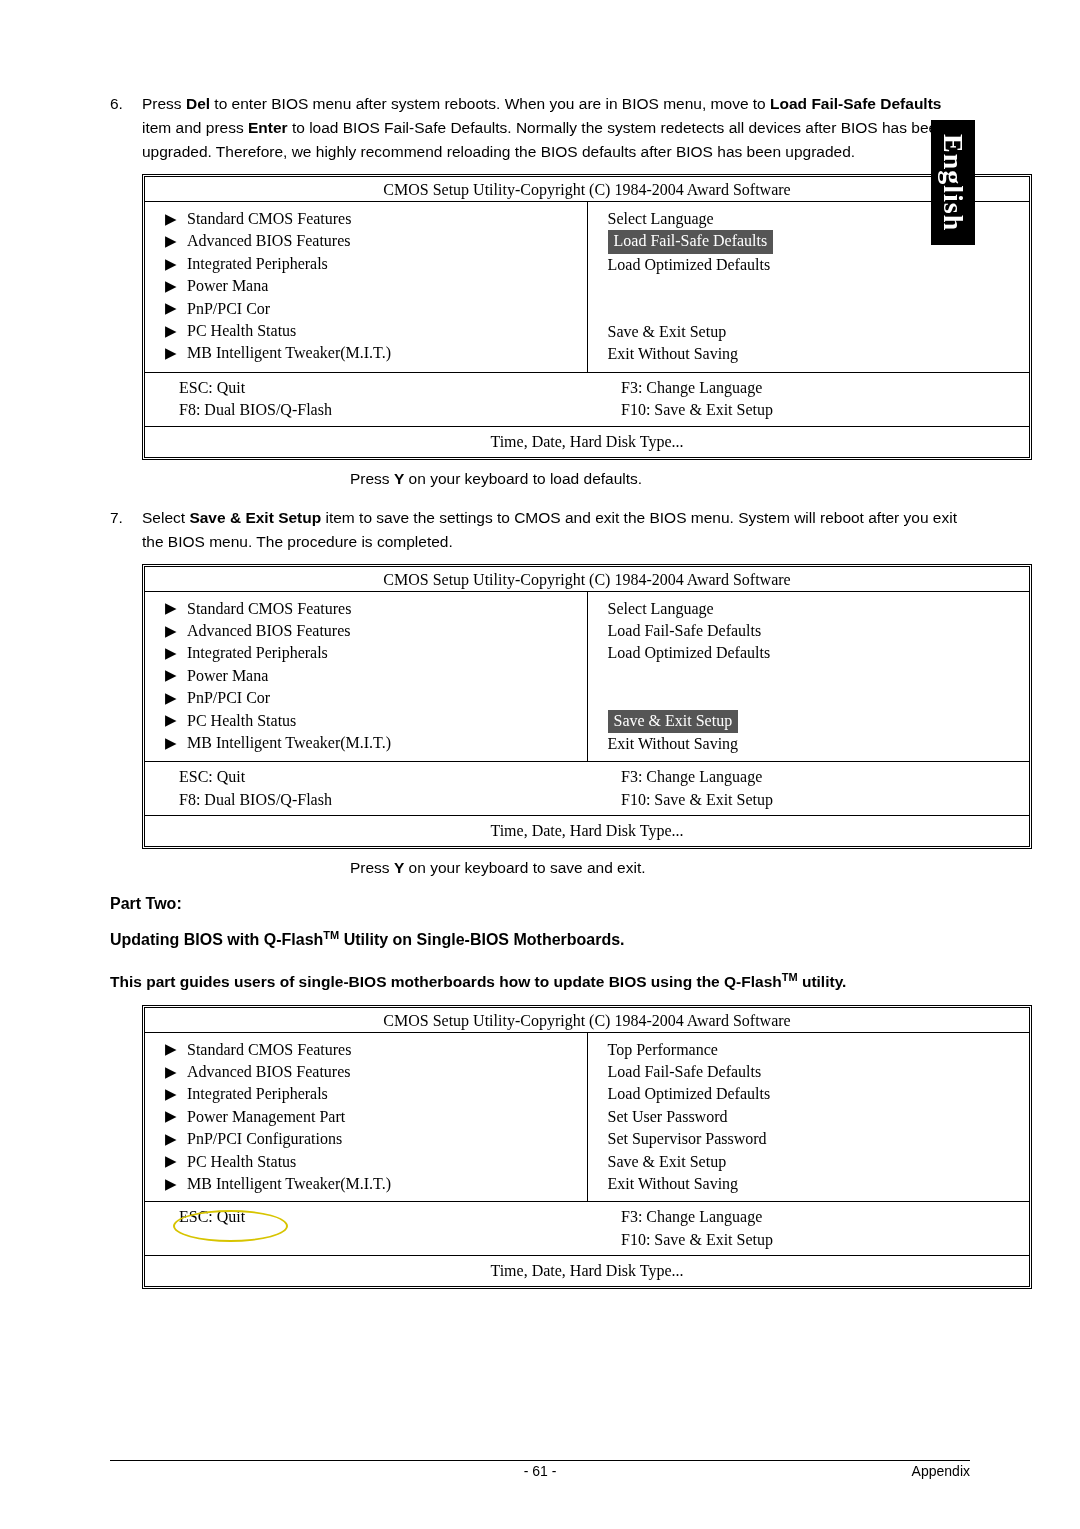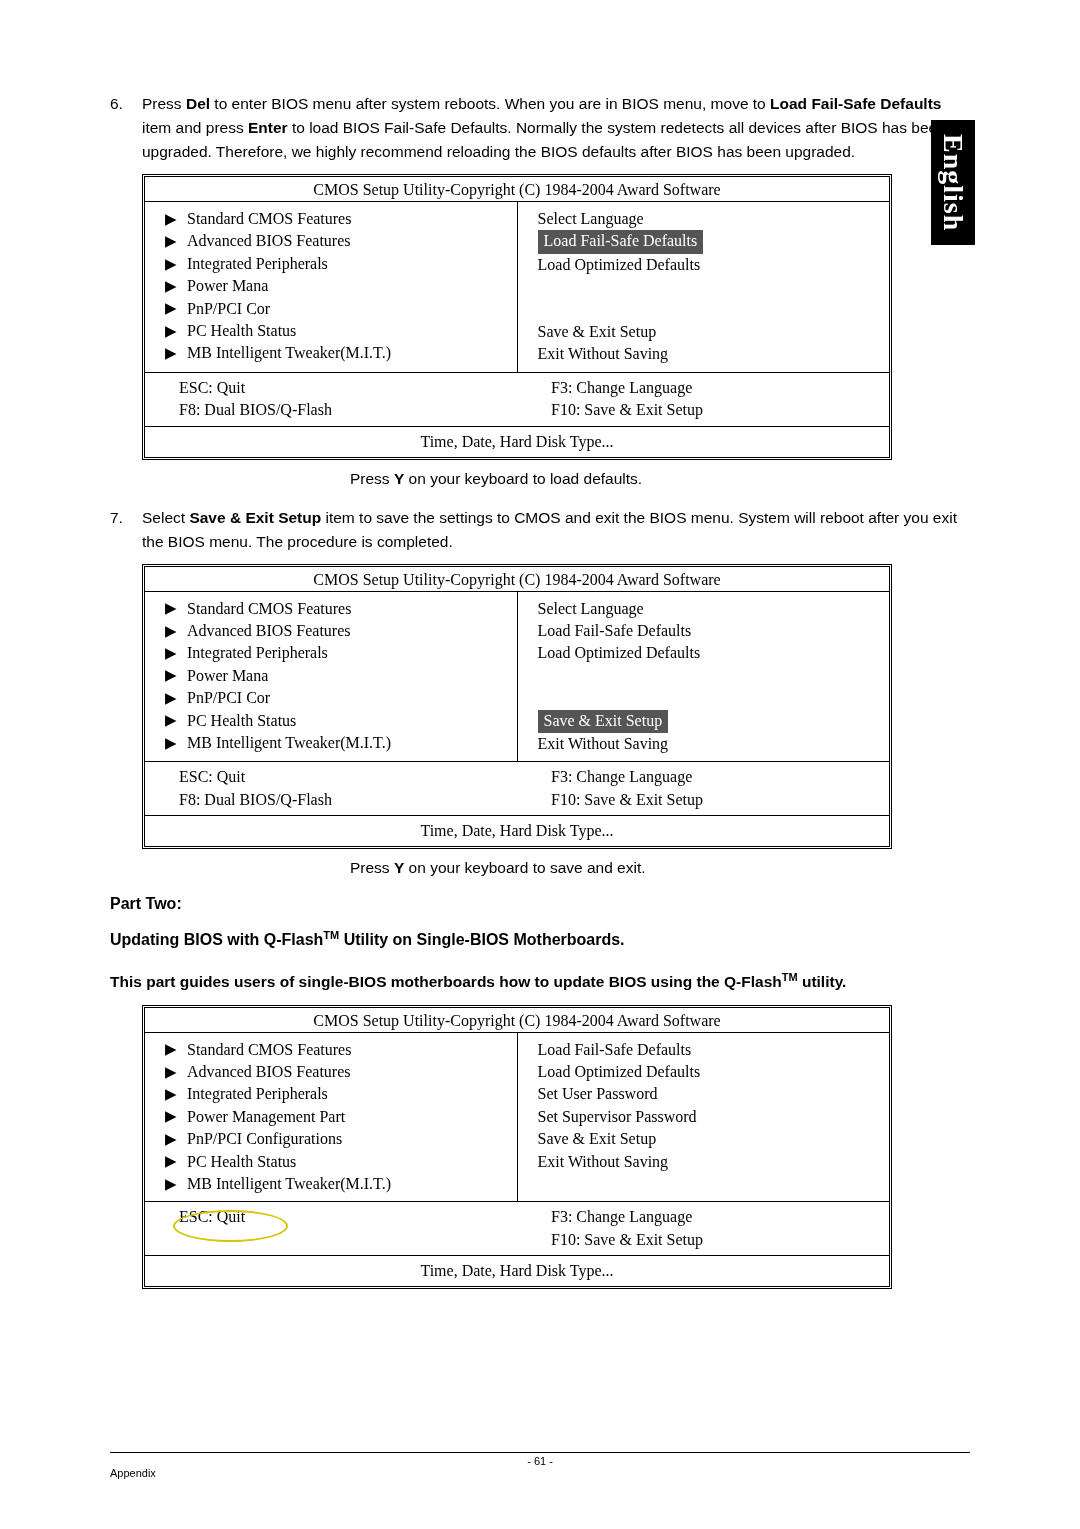--- a/index.html
+++ b/index.html
@@ -39,21 +39,21 @@
     width: 32px;
     flex: 0 0 32px;
     text-align: left;
   }
   ol.steps li .txt { flex: 1; }
   .bios-box {
     margin: 10px 0 4px 32px;
     border: 3px double #000;
     font-family: "Times New Roman", serif;
     font-size: 16px;
-    width: 750px;
+    width: 890px;
   }
   .bios-title {
     text-align: center;
     padding: 4px 0 2px 0;
     border-bottom: 1px solid #000;
   }
   .bios-main {
     display: flex;
     border-bottom: 1px solid #000;
     position: relative;
@@ -132,24 +132,23 @@
     bottom: 44px;
     pointer-events: none;
   }
   .page-footer {
     position: absolute;
     bottom: 50px;
     left: 110px;
     right: 110px;
     display: flex;
     justify-content: space-between;
-    font-size: 11px;
+    font-size: 14px;
     border-top: 1px solid #000;
     padding-top: 2px;
-    flex-direction: column;
   }
   .page-footer .center {
     position: absolute;
     left: 0;
     right: 0;
     text-align: center;
   }
 </style>
 </head>
 <body>
@@ -352,20 +351,23 @@
             <span class="arrow">▶</span>
             <span>PC Health Status</span>
           </div>
         <div class="menu-item">
             <span class="arrow">▶</span>
             <span>MB Intelligent Tweaker(M.I.T.)</span>
           </div>
       </div>
       <div class="bios-col">
         <div class="menu-item">
+            <span>Top Performance</span>
+          </div>
+        <div class="menu-item">
             <span>Load Fail-Safe Defaults</span>
           </div>
         <div class="menu-item">
             <span>Load Optimized Defaults</span>
           </div>
         <div class="menu-item">
             <span>Set User Password</span>
           </div>
         <div class="menu-item">
             <span>Set Supervisor Password</span>

